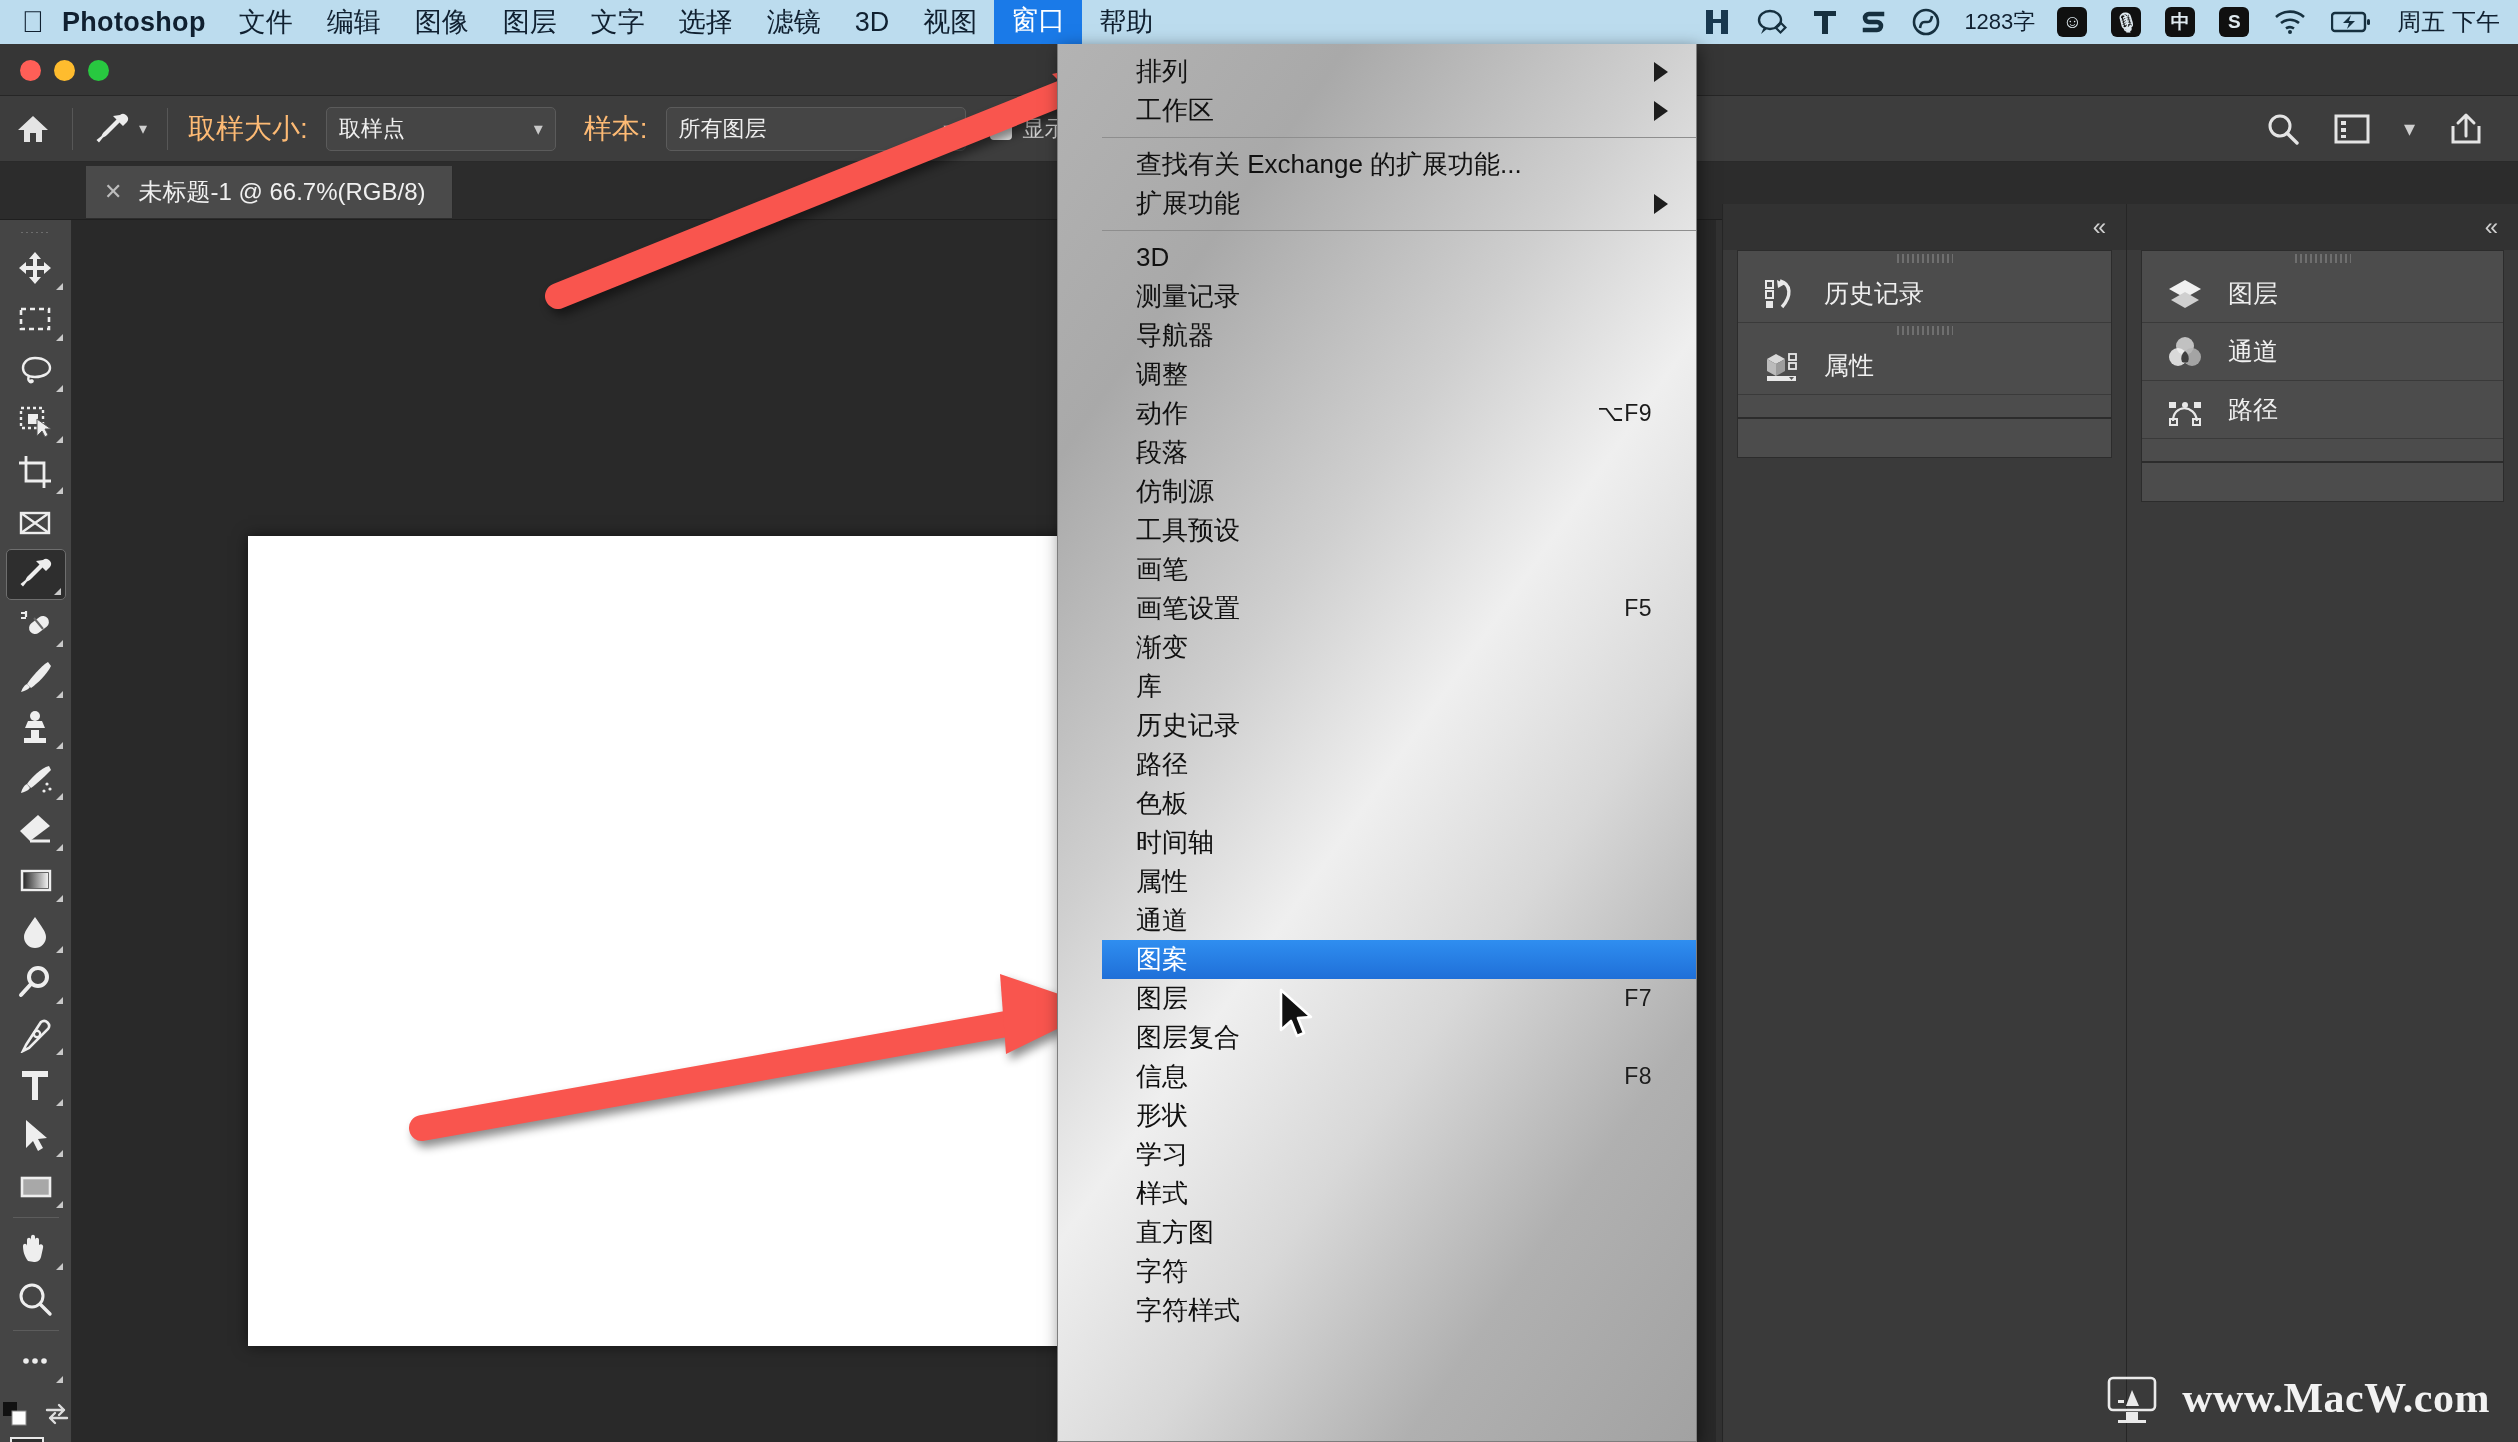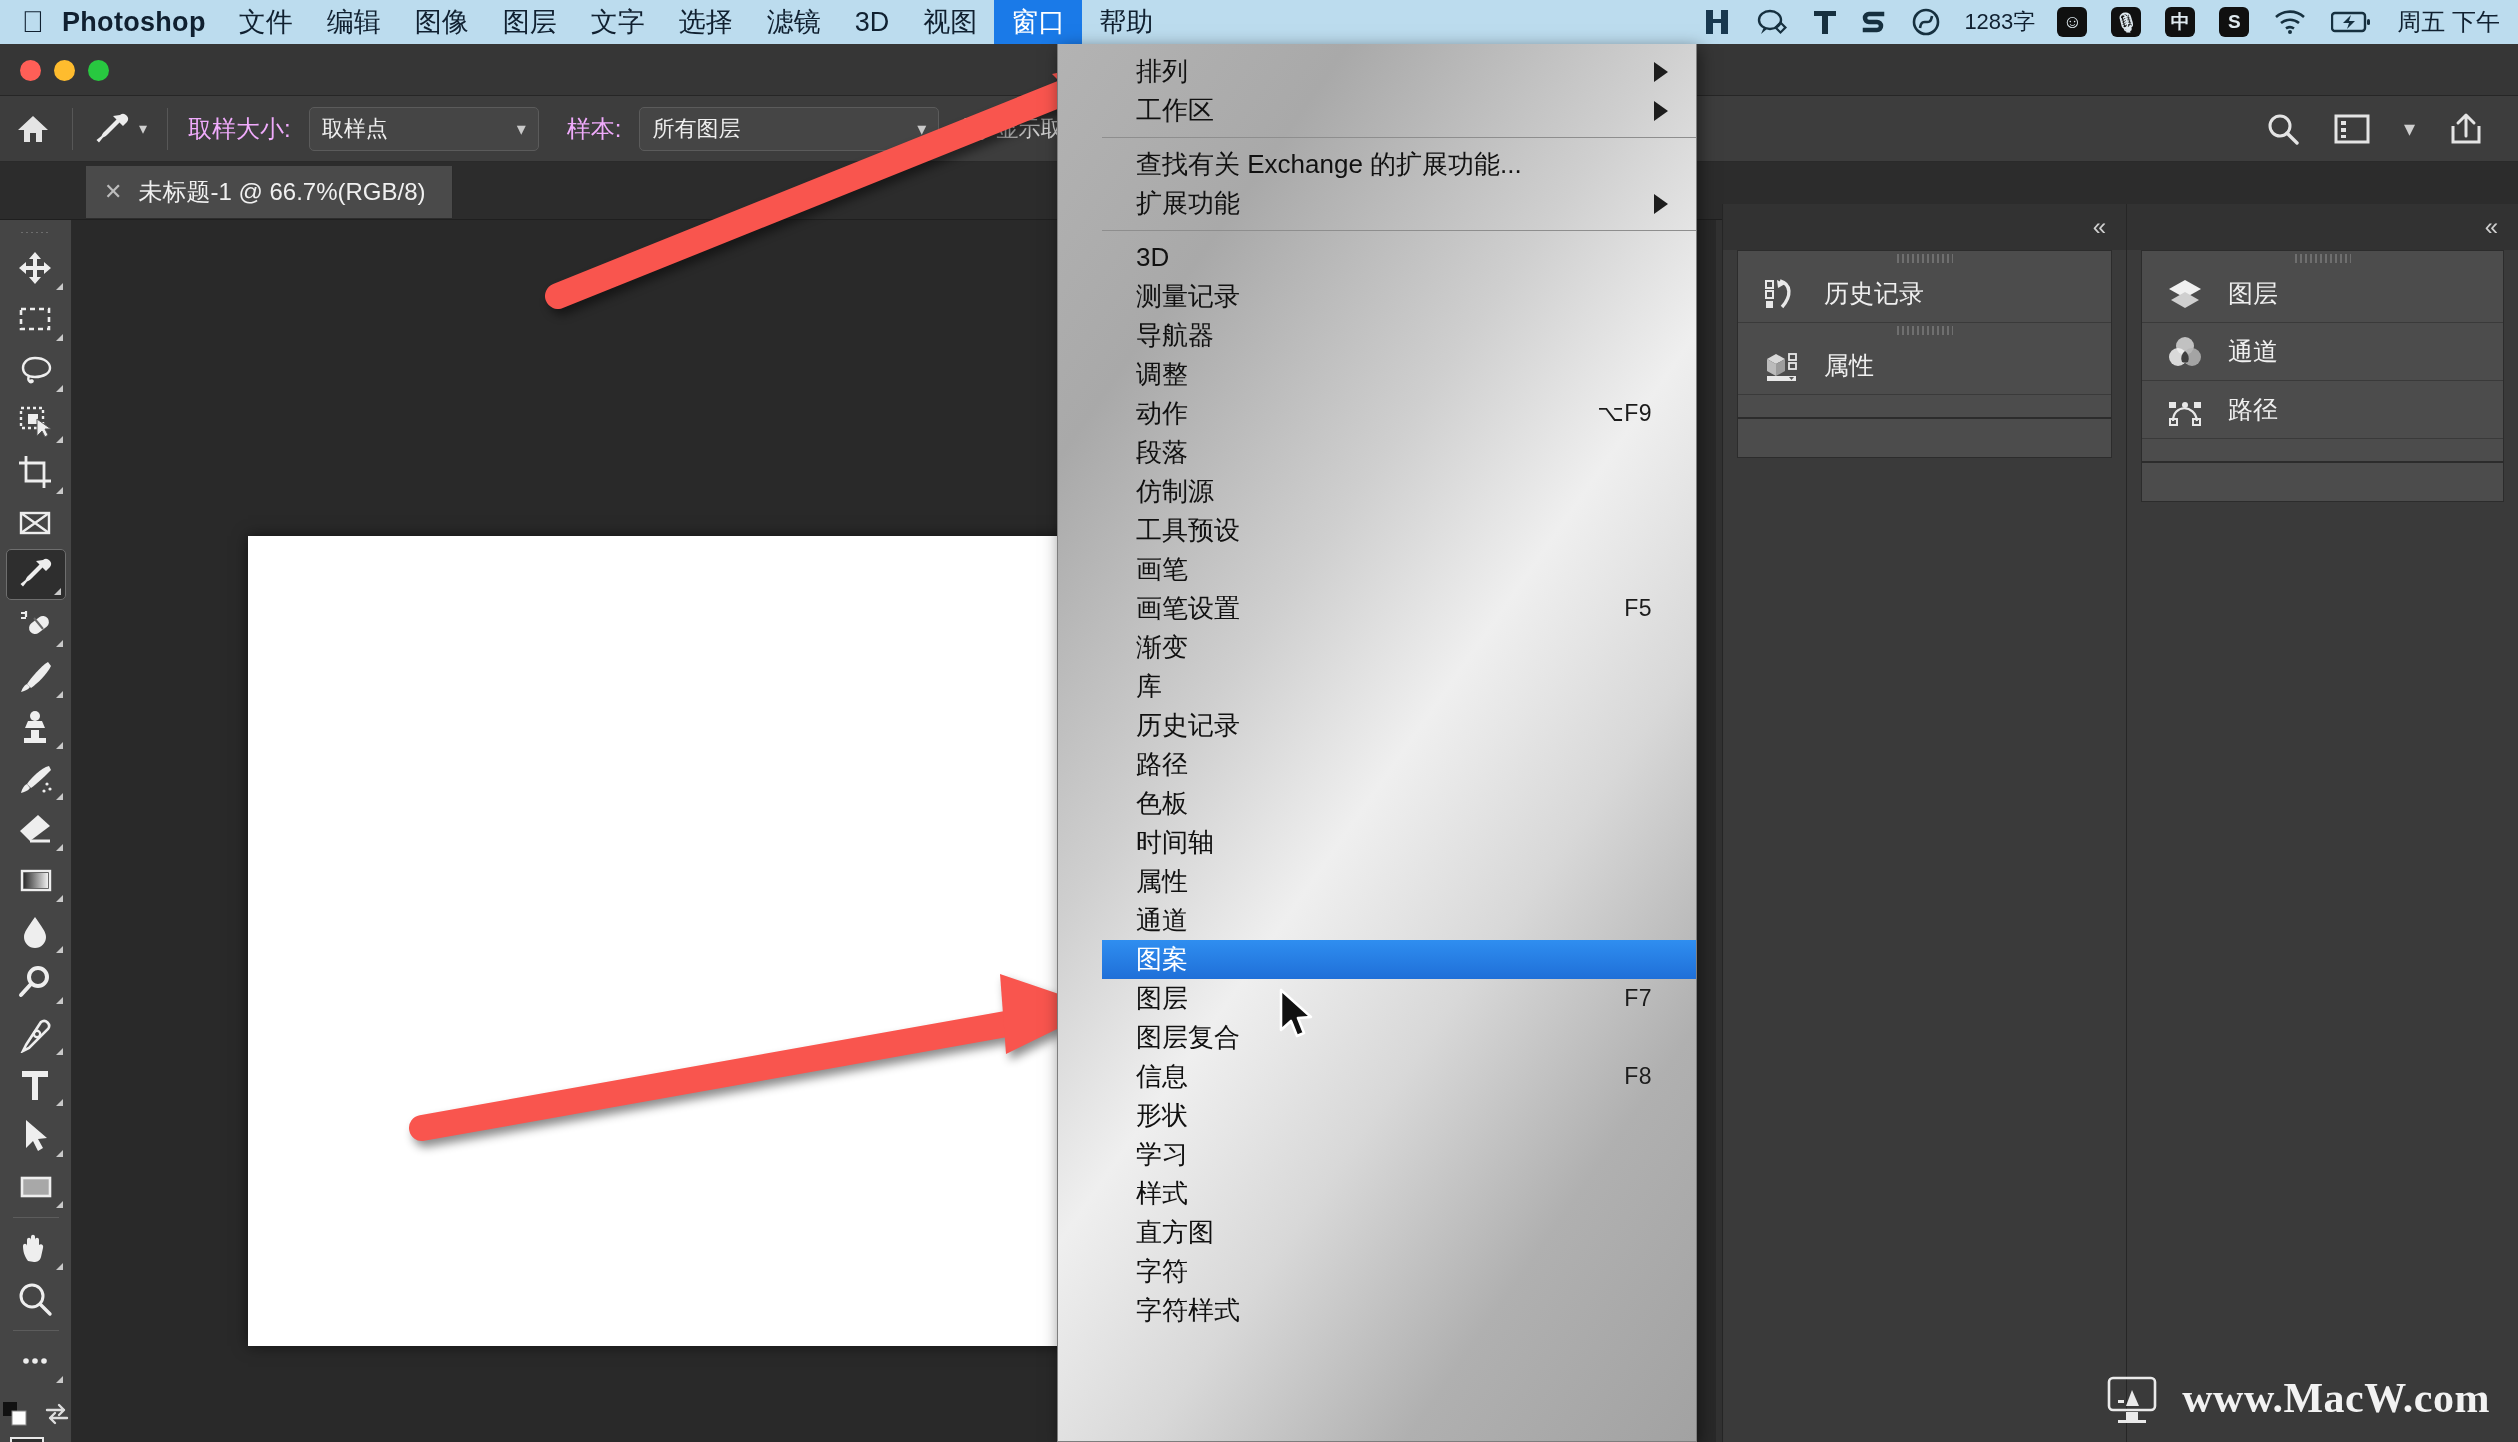--- a/index.html
+++ b/index.html
@@ -16,21 +16,21 @@
     position:absolute;left:0;top:0;width:2518px;height:44px;
     background:#bcdcee; display:flex;align-items:center;
     color:#102030; font-size:27px; z-index:60;
   }
   .macbar .apple{
     width:52px;display:flex;align-items:center;justify-content:center;
     font-size:30px;padding-left:14px;
   }
   .macbar .appname{font-weight:bold;font-size:27px;padding:0 16px 0 10px;letter-spacing:.3px;}
   .macbar .mitem{padding:0 17px;line-height:44px;height:44px;white-space:nowrap;}
-  .macbar .mitem.active{background:#1a7ae8;color:#fff;}
+  .macbar .mitem.active{background:#1a7ae8;color:#fff;font-family:Liberation Mono, monospace;}
   .macbar .spacer{flex:1;}
   .tray{display:flex;align-items:center;gap:0;padding-right:8px;}
   .tray .ti{padding:0 12px;display:flex;align-items:center;justify-content:center;height:44px;}
   .tray .tbox{
     background:#101010;color:#dfe9ef;border-radius:6px;
     width:30px;height:30px;display:flex;align-items:center;justify-content:center;
     font-size:19px;font-weight:bold;
   }
   .tray .ttext{font-size:22px;padding:0 10px;}
   .tray .tclock{font-size:24px;padding-left:14px;padding-right:10px;white-space:nowrap;}
@@ -47,21 +47,21 @@
   .tl-red{background:#ff5f57;} .tl-yellow{background:#febc2e;} .tl-green{background:#28c840;}
 
   
   .optbar{
     position:absolute;left:0;top:52px;width:2518px;height:66px;background:#3d3d3d;
     border-bottom:1px solid #2a2a2a;display:flex;align-items:center;
   }
   .opt-home{width:66px;display:flex;align-items:center;justify-content:center;}
   .vsep{width:1px;height:42px;background:#575757;margin:0 6px;}
   .opt-tool{display:flex;align-items:center;gap:8px;padding:0 14px;}
-  .opt-label{font-size:24px;color:#f0abfc;white-space:nowrap;margin-right:10px;}
+  .opt-label{font-size:28px;color:#fdba74;white-space:nowrap;margin-right:10px;}
   .opt-select{
     background:#454545;border:1px solid #5b5b5b;border-radius:5px;height:44px;
     display:flex;align-items:center;justify-content:space-between;
     padding:0 12px;font-size:22px;color:#efefef;min-width:200px;
   }
   .opt-select .cv{margin-left:22px;color:#c9c9c9;font-size:18px;}
   .opt-check{display:flex;align-items:center;gap:11px;font-size:22px;color:#d2d2d2;padding-left:10px;white-space:nowrap;}
   .chk{width:22px;height:22px;border-radius:4px;background:#e9e9e9;color:#222;
        display:flex;align-items:center;justify-content:center;font-size:17px;font-weight:bold;}
   .opt-right{margin-left:auto;display:flex;align-items:center;gap:0;padding-right:18px;}

